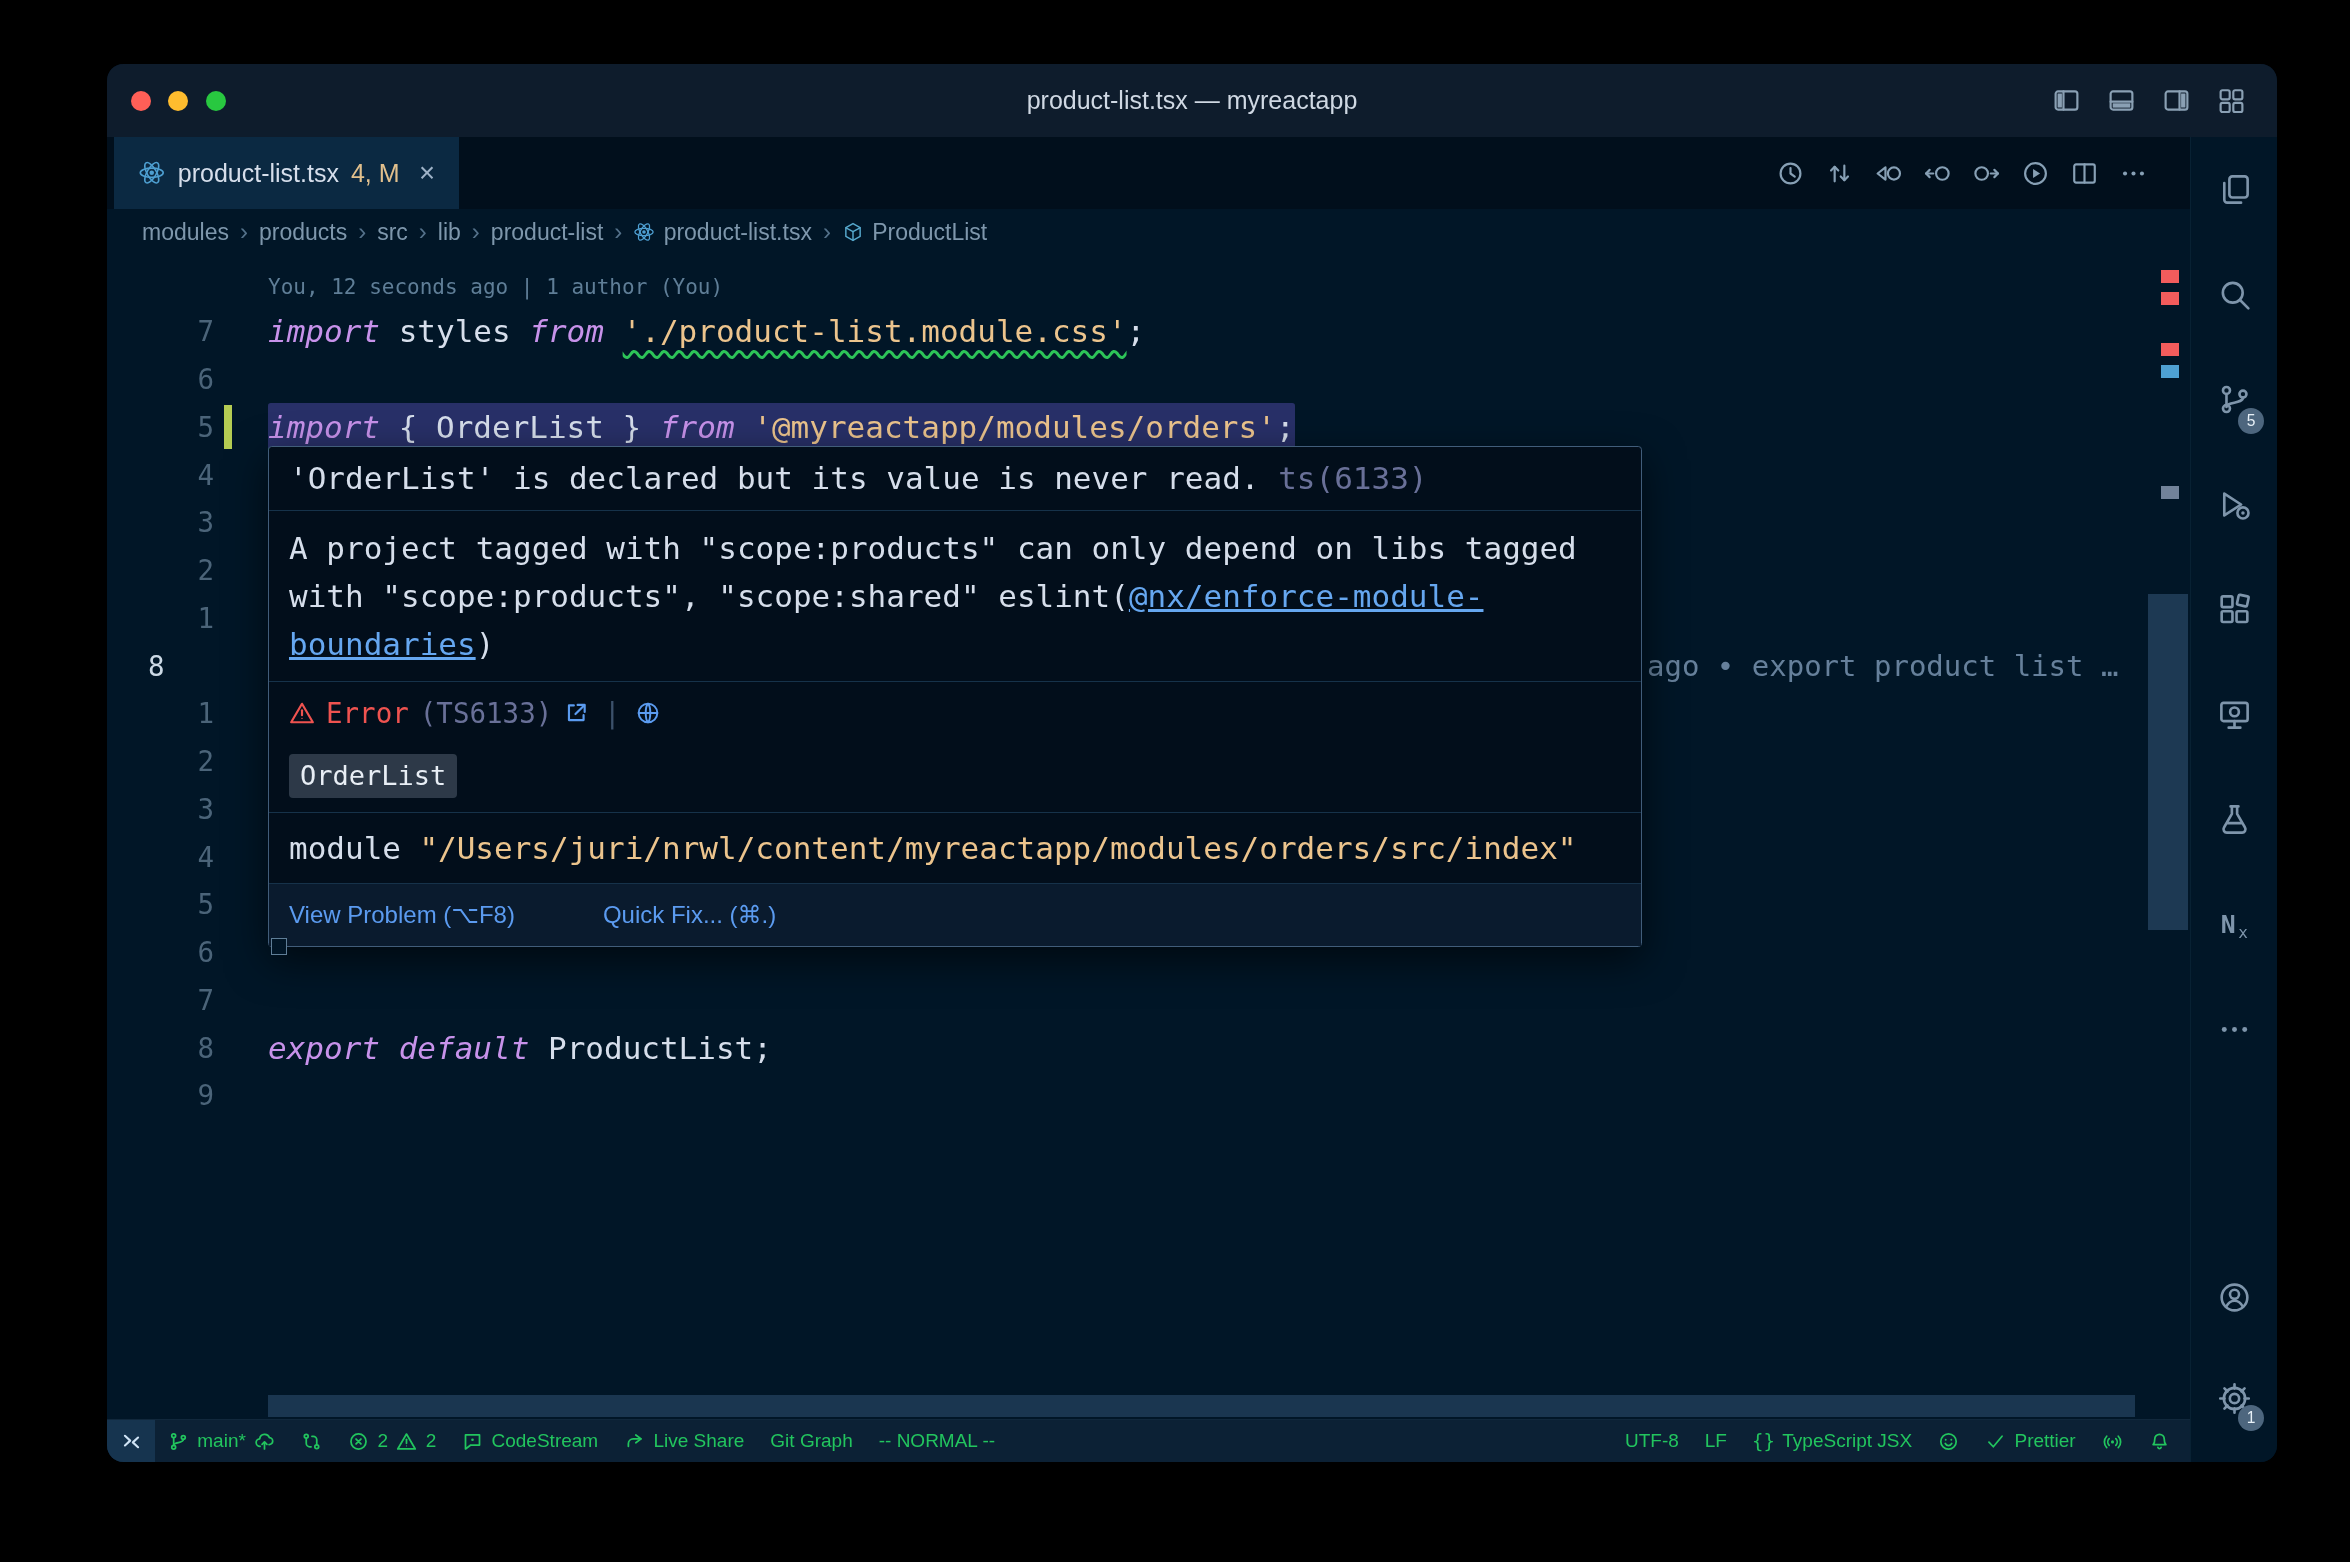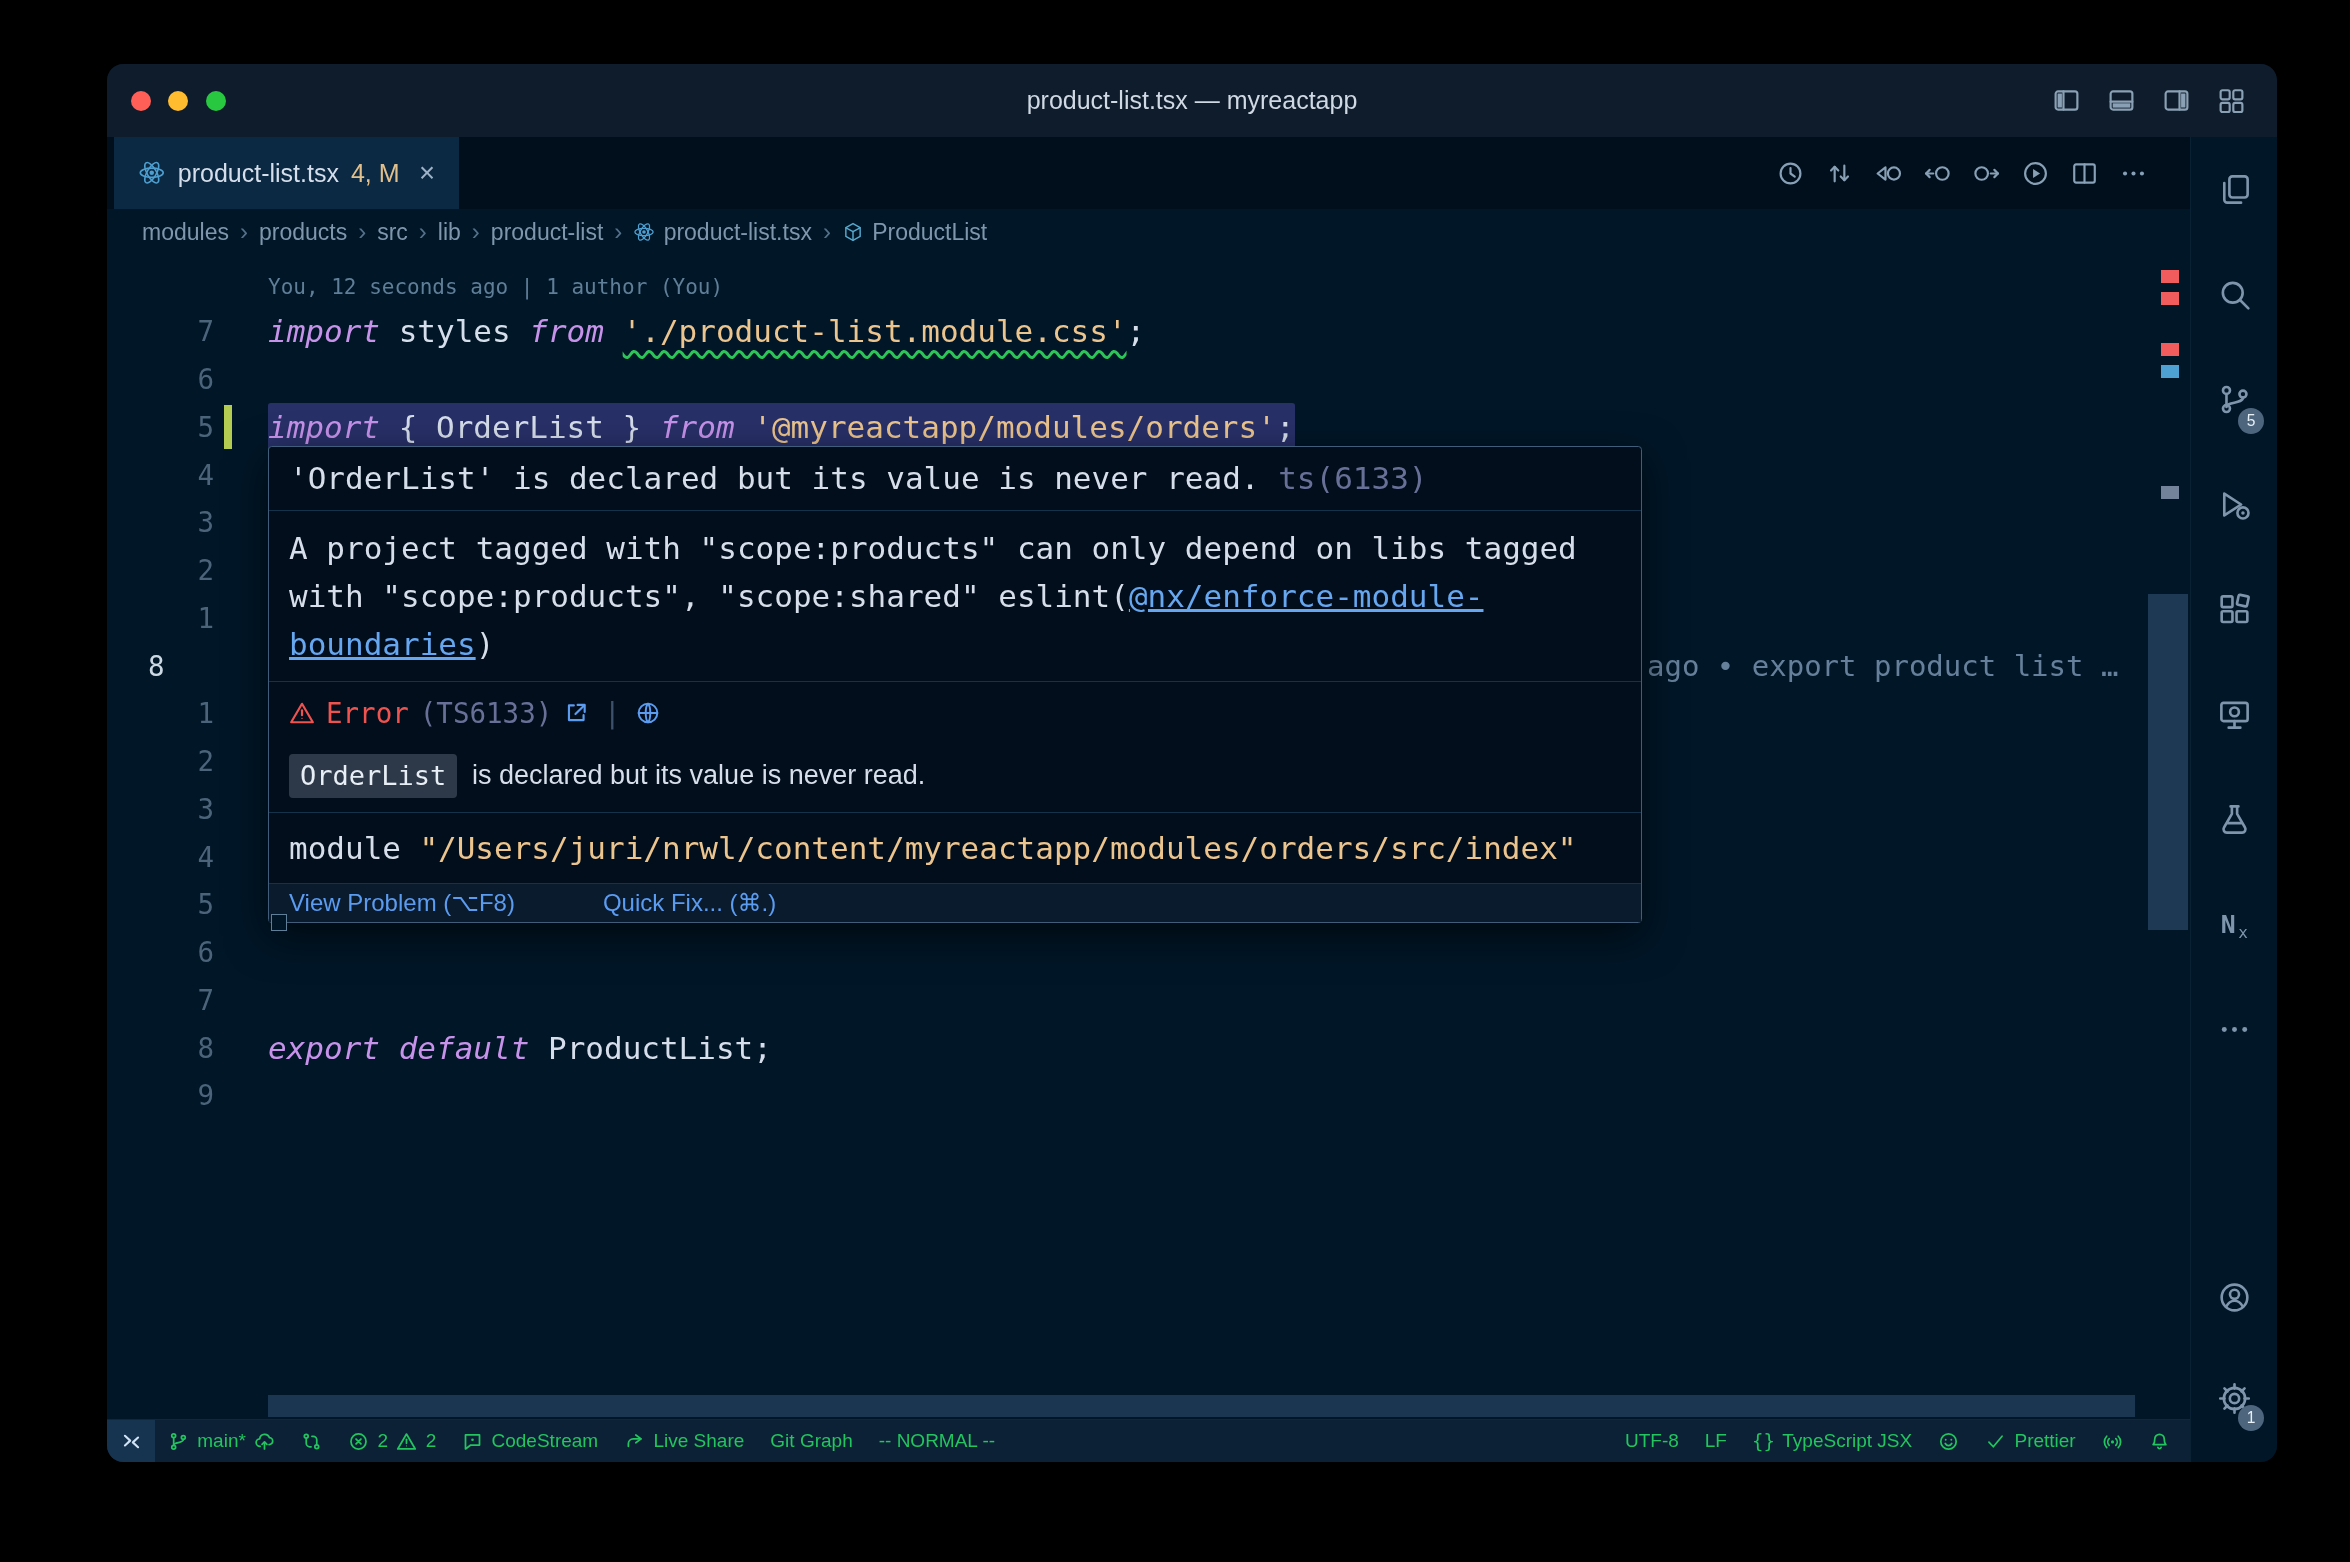--- a/index.html
+++ b/index.html
@@ -64,21 +64,21 @@
   .hlink{color:#66a7f0;text-decoration:underline;cursor:pointer;}
   .errline{display:flex;align-items:center;gap:11px;font-size:27.5px;line-height:37px;}
   .errline .icn{width:26px;height:26px;}
   .warncol{color:#ef5350;}
   .err{color:#ef5350;}
   .icon-link{color:#5b9bf0;cursor:pointer;display:inline-flex;}
   .pipe{color:#3c516b;margin:0 3.7px;}
   .detail{margin-top:22px;display:flex;align-items:center;gap:14.7px;font-family:"Liberation Sans","DejaVu Sans",sans-serif;font-size:27px;line-height:37px;}
   .chip{font-family:"DejaVu Sans Mono",monospace;font-size:27px;background:rgba(202,215,230,.22);color:#e8eef5;padding:3.7px 11px;border-radius:4px;}
   .s4 .tk-str{margin-left:18.4px;}
-  .foot{display:flex;align-items:center;gap:88px;height:38px;padding:0 20px;background:#0a1b2e;font-family:"Liberation Sans","DejaVu Sans",sans-serif;font-size:24px;color:#5b9bf0;}
+  .foot{display:flex;align-items:center;gap:88px;height:62px;padding:0 20px;background:#0a1b2e;font-family:"Liberation Sans","DejaVu Sans",sans-serif;font-size:24px;color:#5b9bf0;}
   .foot a{cursor:pointer;}
   .resize{position:absolute;left:1.8px;bottom:-9.2px;width:14.7px;height:14.7px;background:#011627;border:1.8px solid #5f7e97;}
 
   
   .statusbar{height:42px;flex:0 0 auto;background:#0c2135;border-top:0.9px solid #11283c;display:flex;align-items:stretch;font-size:19px;color:#22c55e;}
   .sbitem{display:flex;align-items:center;gap:8.3px;padding:0 13px;cursor:pointer;white-space:nowrap;}
   .sbitem .icn{width:21px;height:21px;}
   .sb-remote{width:48px;justify-content:center;background:#16344f;color:#cfe3f5;padding:0;}
   .sb-right{margin-left:auto;display:flex;align-items:stretch;margin-right:7.3px;}
 
@@ -352,21 +352,20 @@
               <span class="pipe">|</span>
               <span class="icon-link icn">
                   <svg viewBox="0 0 24 24" fill="none" stroke="currentColor" stroke-width="1.8" stroke-linecap="round" stroke-linejoin="round">
                     <circle cx="12" cy="12" r="8.6"></circle>
                     <path d="M3.4 12h17.2M12 3.4c2.8 2.7 2.8 14.5 0 17.2-2.8-2.7-2.8-14.5 0-17.2z"></path>
                   </svg>
                 </span>
             </div>
             <div class="detail">
               <span class="chip">OrderList</span>
-              <span>is declared but its value is never read.</span>
             </div>
           </div>
           <div class="sec s4">
             <span>module</span><span class="tk-str">"/Users/juri/nrwl/content/myreactapp/modules/orders/src/index"</span>
           </div>
           <div class="foot">
             <a>View Problem (⌥F8)</a>
             <a>Quick Fix... (⌘.)</a>
           </div>
           <div class="resize"></div>

